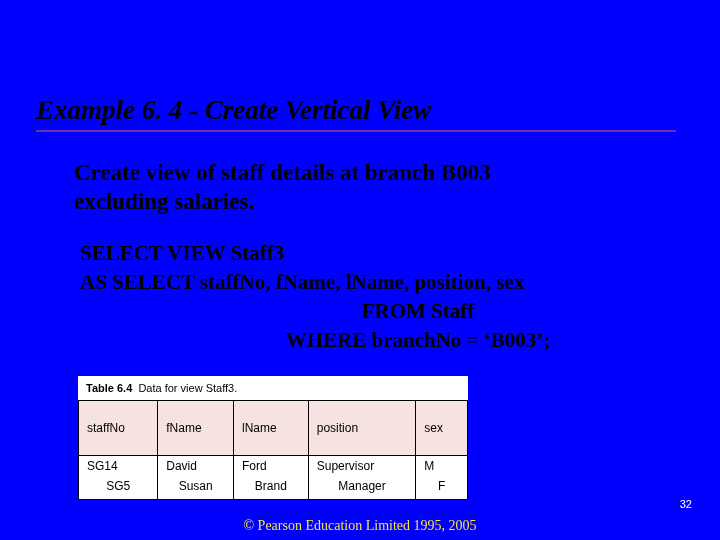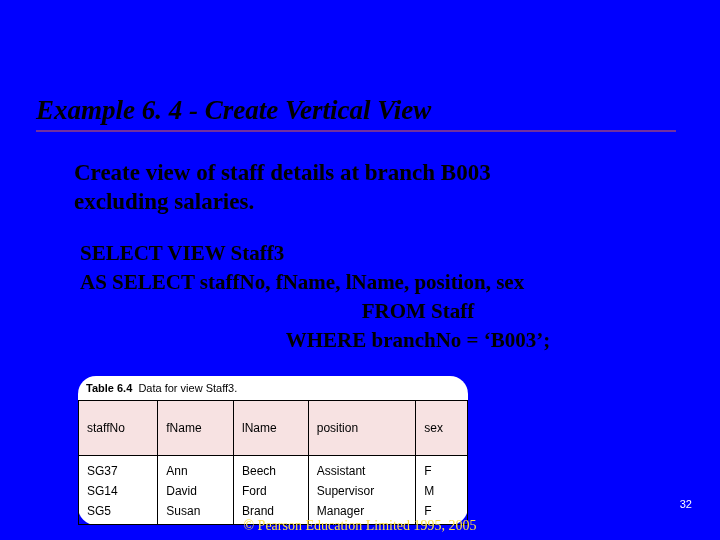--- a/index.html
+++ b/index.html
@@ -42,21 +42,20 @@
     line-height: 1.38;
   }
   .sql-indent { padding-left: 36px; text-align: center; }
   .table-wrap {
     position: absolute;
     left: 78px;
     top: 376px;
     width: 390px;
     background: #fff;
     font-family: Arial, Helvetica, sans-serif;
-    border-radius: 18px;
   }
   .table-caption {
     font-size: 11px;
     color: #000;
     padding: 6px 8px 6px 8px;
   }
   .table-caption b { font-weight: bold; }
   table.data {
     border-collapse: collapse;
     width: 100%;
@@ -69,21 +68,21 @@
     text-align: left;
     padding: 20px 8px;
     border: 1px solid #000;
   }
   table.data td {
     padding: 3px 8px;
     border-left: 1px solid #000;
     border-right: 1px solid #000;
   }
   table.data tr.first-data td { padding-top: 8px; }
-  table.data tr.last-data td { border-bottom: 1px solid #000; padding-bottom: 6px; }
+  table.data tr.last-data td { border-bottom: 1px solid #000; padding-bottom: 6px; text-align: center; }
   .page-num {
     position: absolute;
     right: 28px;
     bottom: 30px;
     color: #fff;
     font-size: 11px;
     font-family: Arial, sans-serif;
     margin-left: 18px;
   }
   .copyright {
@@ -124,27 +123,20 @@
     <thead>
       <tr>
         <th>staffNo</th>
         <th>fName</th>
         <th>lName</th>
         <th>position</th>
         <th>sex</th>
       </tr>
     </thead>
     <tbody>
-      <tr class="first-data">
-        <td>SG37</td>
-        <td>Ann</td>
-        <td>Beech</td>
-        <td>Assistant</td>
-        <td>F</td>
-      </tr>
       <tr>
         <td>SG14</td>
         <td>David</td>
         <td>Ford</td>
         <td>Supervisor</td>
         <td>M</td>
       </tr>
       <tr class="last-data">
         <td>SG5</td>
         <td>Susan</td>

